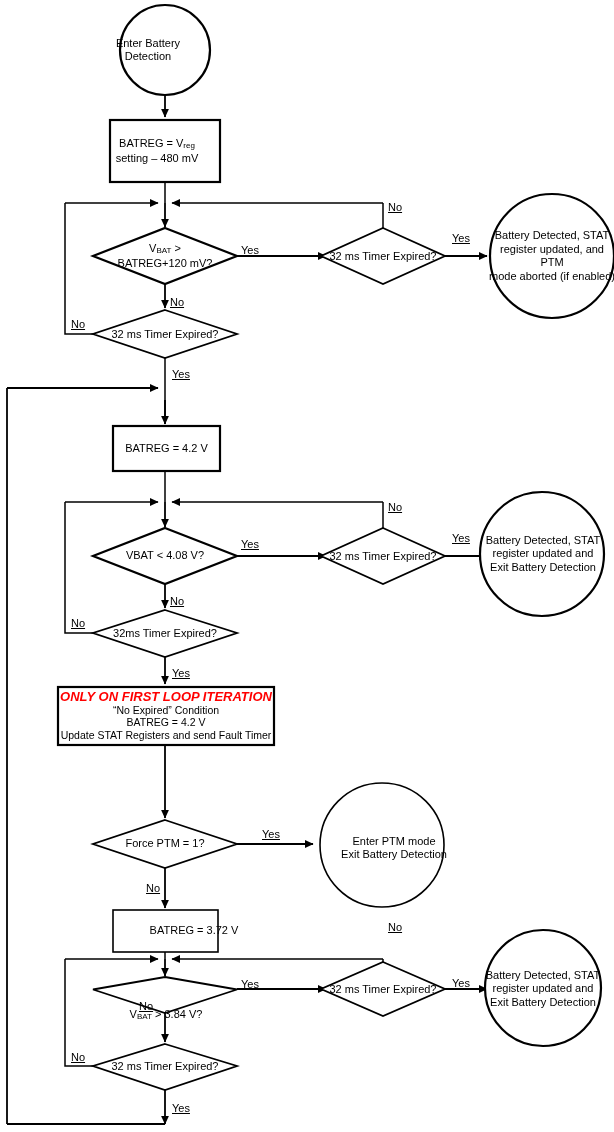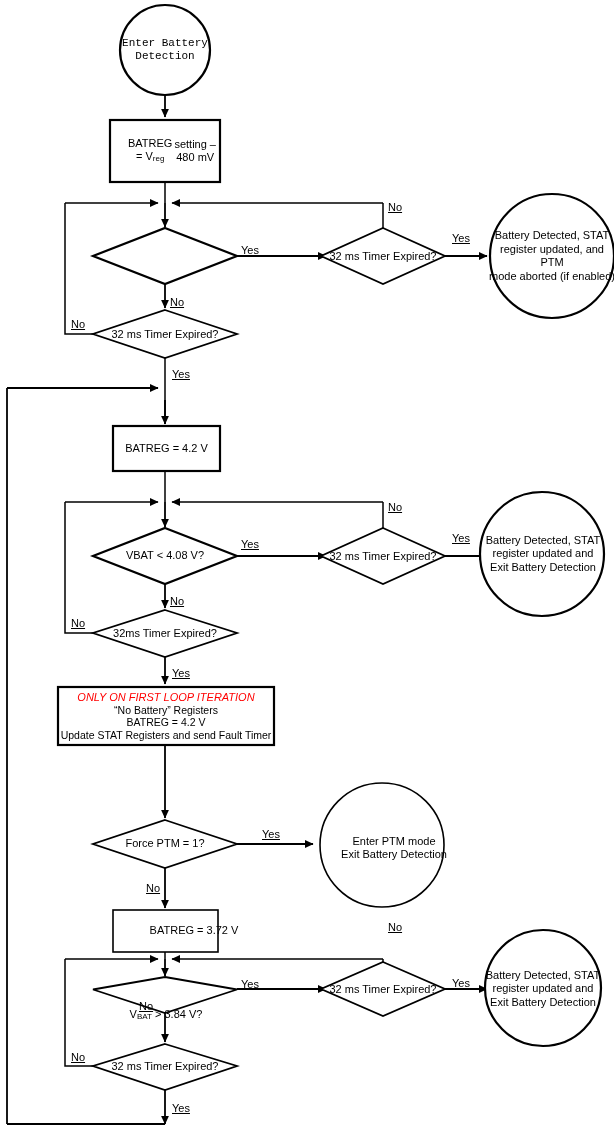--- a/index.html
+++ b/index.html
@@ -47,22 +47,22 @@
     text-align: center;
     font-size: 11px;
     line-height: 13.5px;
     color: #000000;
     font-family: "Liberation Sans", sans-serif;
     white-space: pre-line;
   }
   .redline {
     color: #ff0000;
     font-style: italic;
-    font-weight: normal;
-    font-size: 11px;
+    font-weight: bold;
+    font-size: 13px;
   }
   .proc-multi {
     font-size: 10.5px;
     line-height: 12.5px;
   }
   .sub {
     font-size: 8px;
     vertical-align: -1px;
     letter-spacing: 0;
   }
@@ -153,28 +153,32 @@
     <polygon points="383,962 445,989 383,1016 321,989" fill="#ffffff" stroke="#000000" stroke-width="1.8"></polygon>
     <line x1="383" y1="962" x2="383" y2="959" stroke="#000000" stroke-width="1.5"></line>
     <line x1="445" y1="989" x2="487" y2="989" stroke="#000000" stroke-width="1.8" marker-end="url(#ah)"></line>
     <circle cx="543" cy="988" r="58" fill="#ffffff" stroke="#000000" stroke-width="2.2"></circle>
     <line x1="165" y1="1013" x2="165" y2="1042" stroke="#000000" stroke-width="1.8" marker-end="url(#ah)"></line>
     <polygon points="165,1044 237,1066 165,1090 93,1066" fill="#ffffff" stroke="#000000" stroke-width="1.8"></polygon>
     <polyline points="93,1066 65,1066 65,959" fill="none" stroke="#000000" stroke-width="1.5"></polyline>
     <line x1="165" y1="1090" x2="165" y2="1124" stroke="#000000" stroke-width="1.8" marker-end="url(#ah)"></line>
   </svg>
 
-  <div class="node-text" style="left:110px; top:28px; width:110px; height:44px;font-family:Liberation Mono, monospace;">Enter Battery
+  <div class="node-text" style="left:93px; top:28px; width:110px; height:44px;">Enter Battery
 Detection</div>
 
-  <div class="node-text" style="left:128px; top:128px; width:90px; height:46px; flex-direction:row;">
+  <div class="node-text" style="left:112px; top:128px; width:90px; height:46px; flex-direction:column;">
     <div><span>BATREG = V</span><span class="sub">reg</span></div>
     <div>setting – 480 mV</div>
   </div>
 
+  <div class="node-text" style="left:95px; top:238px; width:140px; height:36px; flex-direction:column;">
+    <div><span>V</span><span class="sub">BAT</span><span> &gt;</span></div>
+    <div>BATREG+120 mV?</div>
+  </div>
 
   <div class="node-text" style="left:322px; top:249px; width:122px; height:15px;">32 ms Timer Expired?</div>
 
   <div class="node-text" style="left:104px; top:327px; width:122px; height:15px;">32 ms Timer Expired?</div>
 
   <div class="node-text" style="left:487px; top:232px; width:130px; height:48px;">Battery Detected, STAT
 register updated, and PTM
 mode aborted (if enabled)</div>
 
   <div class="lbl edge" style="left:241px; top:244px;">Yes</div>
@@ -198,21 +202,21 @@
 
   <div class="lbl edge" style="left:241px; top:538px;">Yes</div>
   <div class="lbl edge" style="left:388px; top:501px;">No</div>
   <div class="lbl edge" style="left:452px; top:532px;">Yes</div>
   <div class="lbl edge" style="left:170px; top:595px;">No</div>
   <div class="lbl edge" style="left:71px; top:617px;">No</div>
   <div class="lbl edge" style="left:172px; top:667px;">Yes</div>
 
   <div class="node-text proc-multi" style="left:59px; top:689px; width:214px; height:54px; flex-direction:column; justify-content:center;">
     <div class="redline">ONLY ON FIRST LOOP ITERATION</div>
-    <div>“No Battery” Registers</div>
+    <div>“No Expired” Condition</div>
     <div>BATREG = 4.2 V</div>
     <div>Update STAT Registers and send Fault Timer</div>
   </div>
 
   <div class="node-text" style="left:105px; top:836px; width:120px; height:16px;">Force PTM = 1?</div>
 
   <div class="node-text" style="left:332px; top:833px; width:124px; height:30px;">Enter PTM mode
 Exit Battery Detection</div>
 
   <div class="lbl edge" style="left:262px; top:828px;">Yes</div>

